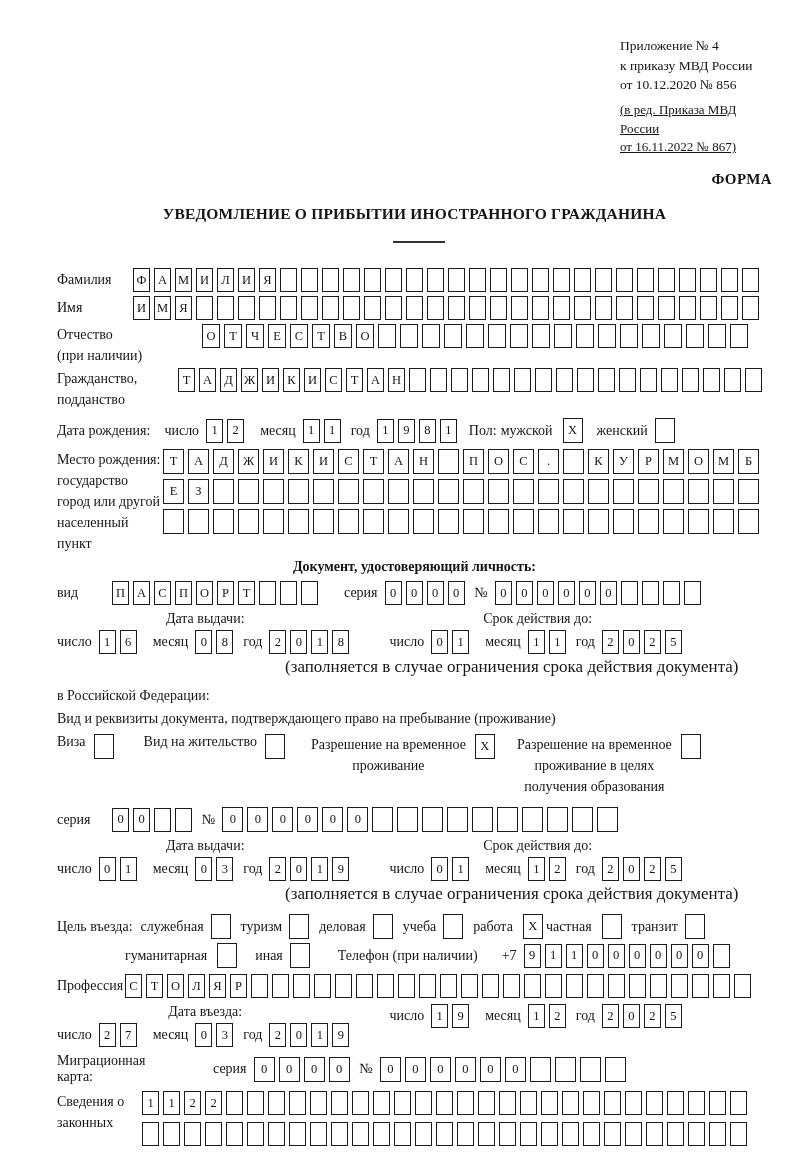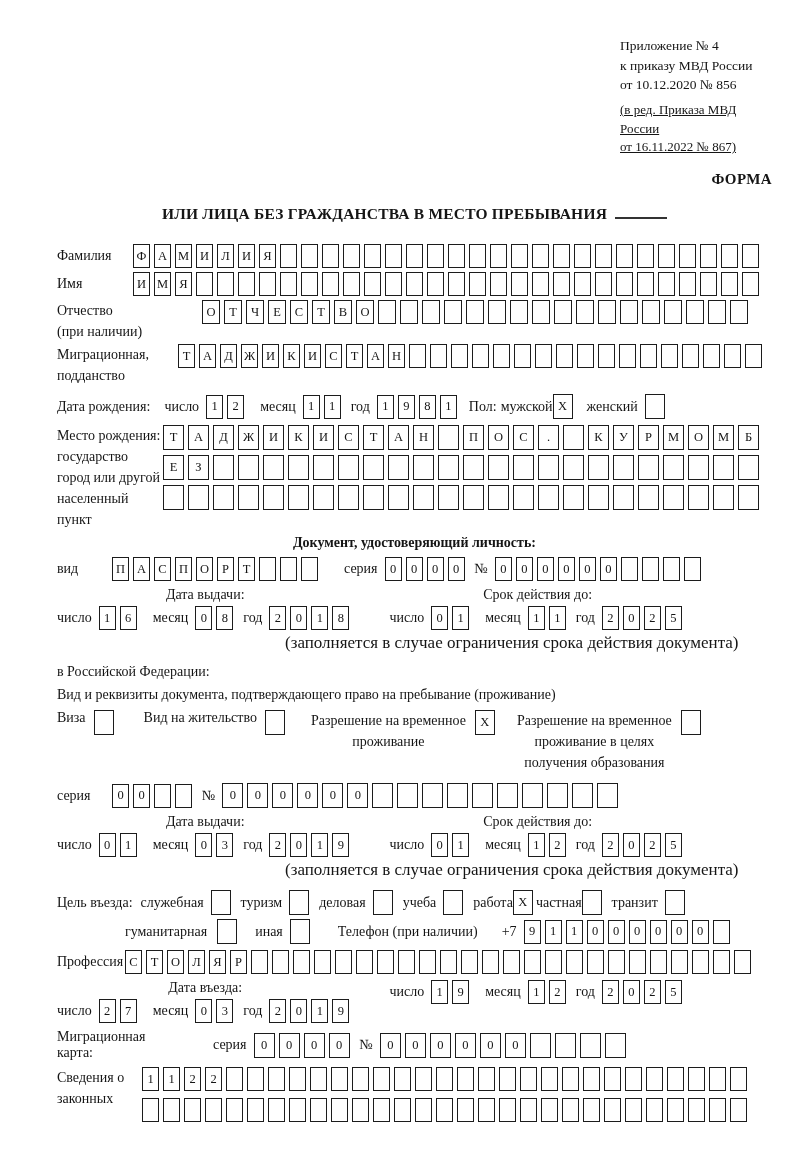--- a/index.html
+++ b/index.html
@@ -51,41 +51,42 @@
   .intro{line-height:1.6;margin-top:8px;}
   .viza-row{display:flex;align-items:flex-start;margin-top:4px;margin-bottom:10px;}
   .vl{margin-right:8px;}
   .g30{margin-left:30px;}
   .g26{margin-left:26px;}
   .g24{margin-left:22px;}
   .vstack{text-align:center;line-height:1.5;margin-right:9px;}
 
   .plab{margin-left:10px;margin-right:7px;}
   .plab-first{margin-right:7px;}
-  .tight{margin-right:0;text-align:right;}
+  .tight{margin-right:10px;text-align:right;}
 </style>
 </head>
 <body>
 
 <div class="page">
 
   <div class="hdr">
     <div>Приложение № 4</div>
     <div>к приказу МВД России</div>
     <div>от 10.12.2020 № 856</div>
     <div class="hdr-sub">
       <div>(в ред. Приказа МВД России</div>
       <div>от 16.11.2022 № 867)</div>
     </div>
   </div>
 
   <div class="forma">ФОРМА</div>
 
   <div class="title">
-    <div><span>ИЛИ ЛИЦА БЕЗ ГРАЖДАНСТВА В МЕСТО ПРЕБЫВАНИЯ</span><span class="tuline"></span></div>
+    <div>УВЕДОМЛЕНИЕ О ПРИБЫТИИ ИНОСТРАННОГО ГРАЖДАНИНА</div>
+    <div><span class="tuline"></span></div>
   </div>
 
 
   <div class="form">
 
     <div class="frow">
       <span class="lab w76">Фамилия</span>
       <span class="cells">
           <span class="cell">Ф</span>
           <span class="cell">А</span>
@@ -185,21 +186,21 @@
           <span class="cell"></span>
           <span class="cell"></span>
           <span class="cell"></span>
           <span class="cell"></span>
           <span class="cell"></span>
         </span>
     </div>
 
     <div class="mrow">
       <div class="mlab w121">
-        <div>Миграционная,</div>
+        <div>Гражданство,</div>
         <div>подданство</div>
       </div>
       <span class="cells">
           <span class="cell">Т</span>
           <span class="cell">А</span>
           <span class="cell">Д</span>
           <span class="cell">Ж</span>
           <span class="cell">И</span>
           <span class="cell">К</span>
           <span class="cell">И</span>

